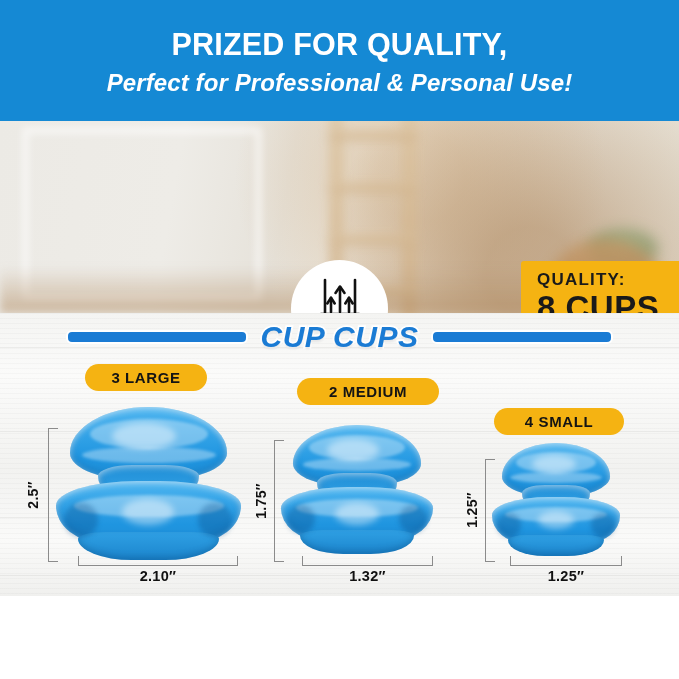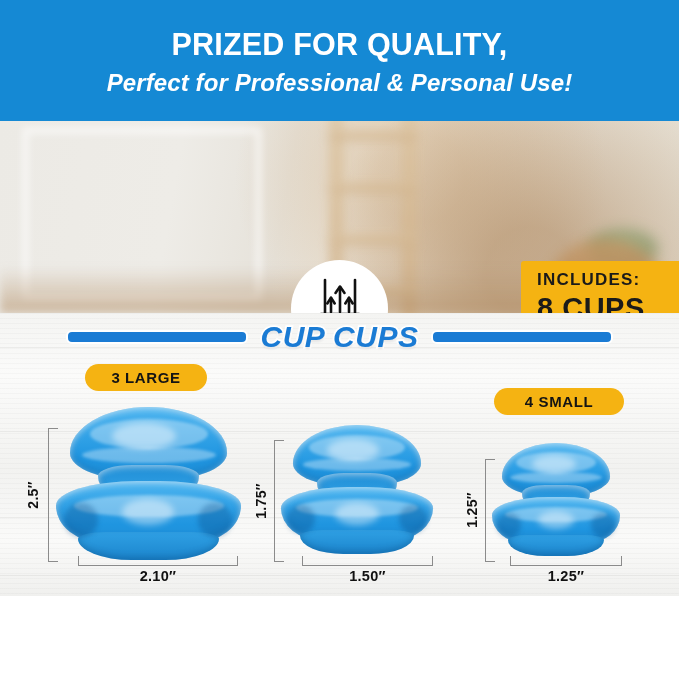--- a/index.html
+++ b/index.html
@@ -77,21 +77,21 @@
     display:flex;align-items:center;justify-content:center;
   }
 
   .badge{
     position:absolute;right:0;top:140px;width:158px;
     background:#f5b312;color:#1a1a1a;
     padding:9px 0 12px 16px;box-sizing:border-box;
     border-radius:3px 0 0 3px;
   }
   .badge .b1{font-size:17px;font-weight:bold;letter-spacing:1.2px;line-height:19px;}
-  .badge .b2{font-size:29px;font-weight:bold;letter-spacing:.5px;line-height:36px;margin-top:1px;}
+  .badge .b2{font-size:33px;font-weight:bold;letter-spacing:.5px;line-height:36px;margin-top:1px;}
 
   
   .wood{
     position:absolute;left:0;top:313px;width:679px;height:283px;
     background:
       repeating-linear-gradient(180deg,
         rgba(0,0,0,.022) 0px, rgba(0,0,0,.022) 1px,
         rgba(255,255,255,0) 1px, rgba(255,255,255,0) 5px),
       linear-gradient(180deg,#f4f4f2 0%,#fbfbfa 22%,#f2f2f0 55%,#fafaf9 80%,#f0f0ee 100%);
   }
@@ -110,21 +110,21 @@
     text-shadow:0 2px 2px rgba(0,0,0,.10);
   }
 
   .tag{
     position:absolute;height:27px;line-height:27px;border-radius:14px;
     background:#f5b312;color:#141414;text-align:center;
     font-size:15px;font-weight:bold;letter-spacing:.6px;
   }
   .tag.large{left:85px;top:364px;width:122px;}
   .tag.medium{left:297px;top:378px;width:142px;}
-  .tag.small{left:494px;top:388px;width:130px;}
+  .tag.small{left:494px;top:408px;width:130px;}
 
   
   .cup{position:absolute;}
   .cup .tier{
     position:absolute;left:0;
     background:linear-gradient(180deg,#4fb6f0 0%,#36a5e8 32%,#1f95e0 70%,#1f8ed6 100%);
     box-shadow:inset 0 2px 6px rgba(255,255,255,.55), inset 0 -4px 8px rgba(0,60,120,.22);
   }
   .cup .top{
     border-radius:50% 50% 46% 46%/62% 62% 38% 38%;
@@ -217,39 +217,40 @@
           <path d="M38 36 L38 22"></path>
           <path d="M34.3 27.5 L38 21.6 L41.7 27.5"></path>
           <path d="M29 40 L29 62"></path>
           <path d="M19 40 C19 52, 15 56, 10 60"></path>
           <path d="M39 40 C39 52, 43 56, 48 60"></path>
         </g>
       </svg>
     </div>
 
     <div class="badge">
-      <div class="b1">INCLUDES:</div>
+      <div class="b1">QUALITY:</div>
       <div class="b2">8 CUPS</div>
     </div>
   </div>
 
   <div class="wood">
     <div class="woodseam" style="top:34px"></div>
     <div class="woodseam" style="top:118px"></div>
     <div class="woodseam" style="top:204px"></div>
     <div class="woodseam" style="top:262px"></div>
   </div>
 
   <div class="cupsize-row">
     <div class="bar l"></div>
     <div class="cupsize-text">CUP CUPS</div>
     <div class="bar r"></div>
   </div>
 
   <div class="tag large">3 LARGE</div>
+  <div class="tag medium">2 MEDIUM</div>
   <div class="tag small">4 SMALL</div>
 
   <div class="cup" style="left:56px;top:407px;width:185px;height:155px;">
     <div class="tier top" style="left:14px;top:0;width:157px;height:74px;"></div>
     <div class="tier waist" style="left:42px;top:58px;width:101px;height:36px;"></div>
     <div class="tier bottom" style="left:0;top:74px;width:185px;height:62px;"></div>
     <div class="tier base" style="left:22px;top:125px;width:141px;height:28px;"></div>
     <div class="ridge" style="left:34px;top:12px;width:118px;height:30px;"></div>
     <div class="ridge" style="left:26px;top:40px;width:134px;height:16px;"></div>
     <div class="ridge" style="left:18px;top:88px;width:150px;height:22px;"></div>
@@ -284,21 +285,21 @@
   </div>
 
   <div class="vline" style="left:274px;top:440px;height:122px;"></div>
   <div class="tick" style="left:274px;top:440px;width:10px;height:1px;"></div>
   <div class="tick" style="left:274px;top:561px;width:10px;height:1px;"></div>
   <div class="vlabel" style="left:236px;top:493px;width:50px;text-align:center;">1.75″</div>
 
   <div class="hline" style="left:302px;top:565px;width:131px;"></div>
   <div class="tick" style="left:302px;top:556px;width:1px;height:10px;"></div>
   <div class="tick" style="left:432px;top:556px;width:1px;height:10px;"></div>
-  <div class="hlabel" style="left:302px;top:568px;width:131px;">1.50″</div>
+  <div class="hlabel" style="left:302px;top:568px;width:131px;">1.32″</div>
 
   <div class="cup" style="left:492px;top:443px;width:128px;height:117px;">
     <div class="tier top" style="left:10px;top:0;width:108px;height:54px;"></div>
     <div class="tier waist" style="left:30px;top:42px;width:68px;height:27px;"></div>
     <div class="tier bottom" style="left:0;top:54px;width:128px;height:46px;"></div>
     <div class="tier base" style="left:16px;top:92px;width:96px;height:21px;"></div>
     <div class="ridge" style="left:24px;top:9px;width:80px;height:21px;"></div>
     <div class="ridge" style="left:18px;top:29px;width:92px;height:11px;"></div>
     <div class="ridge" style="left:13px;top:64px;width:102px;height:15px;"></div>
     <div class="gloss" style="left:40px;top:12px;width:44px;height:18px;"></div>

